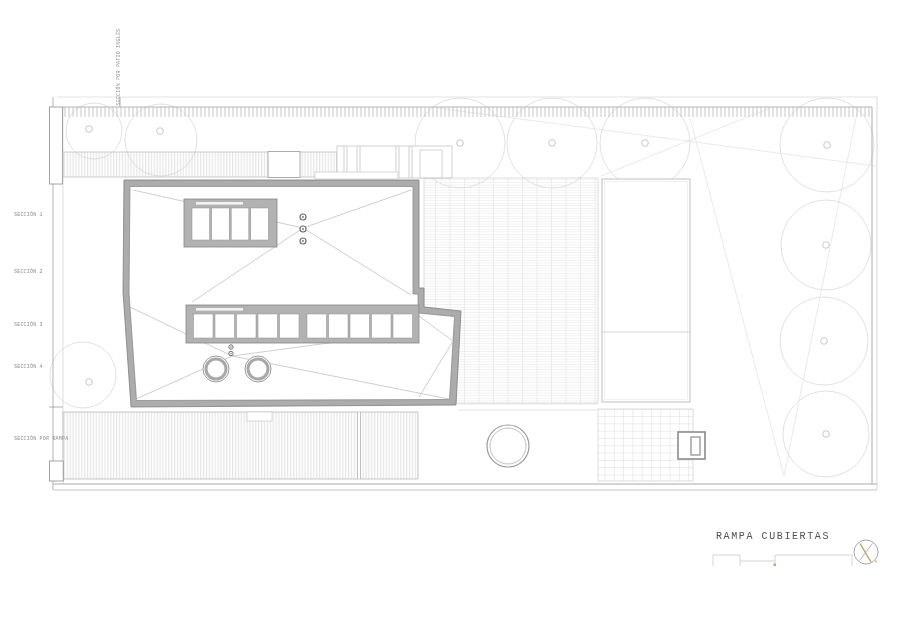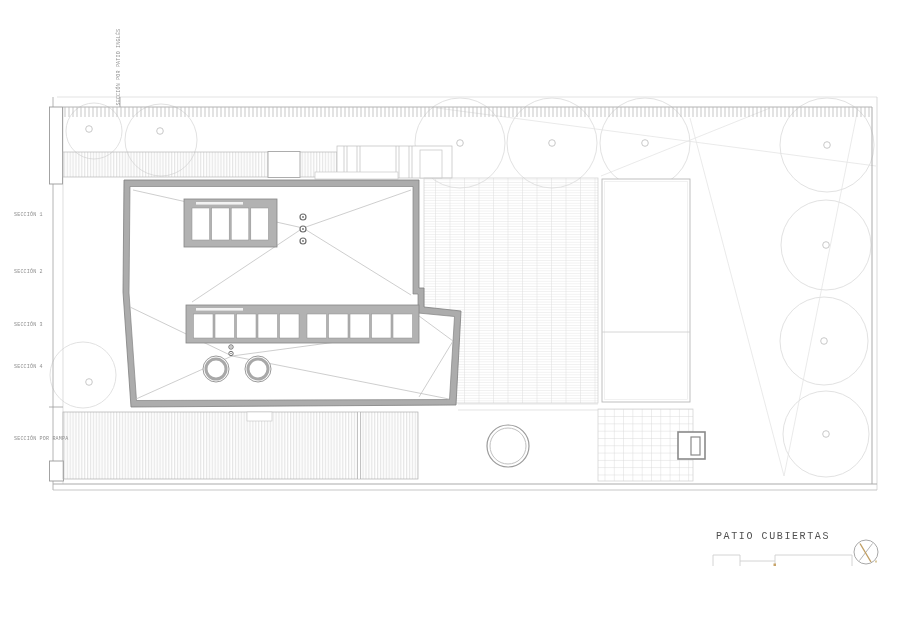--- a/index.html
+++ b/index.html
@@ -230,15 +230,15 @@
 </svg>
 
 <div class="v-label">SECCIÓN POR PATIO INGLÉS</div>
 
 <div class="sec-label" style="left:14px;top:213px">SECCIÓN 1</div>
 <div class="sec-label" style="left:14px;top:270px">SECCIÓN 2</div>
 <div class="sec-label" style="left:14px;top:323px">SECCIÓN 3</div>
 <div class="sec-label" style="left:14px;top:365px">SECCIÓN 4</div>
 <div class="sec-label" style="left:14px;top:437px">SECCIÓN POR RAMPA</div>
 
-<div class="plan-title">PATIO CUBIERTAS</div>
+<div class="plan-title">RAMPA CUBIERTAS</div>
 
 </div>
 
 </body></html>

